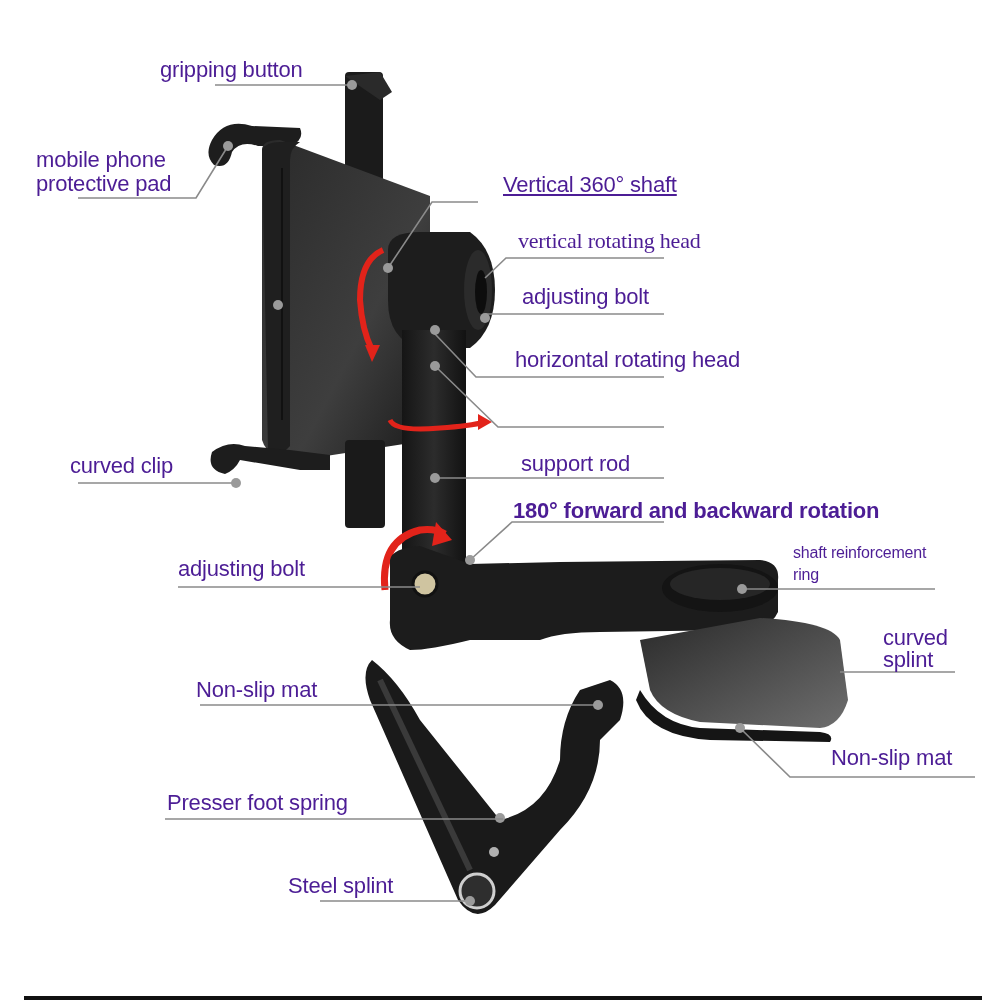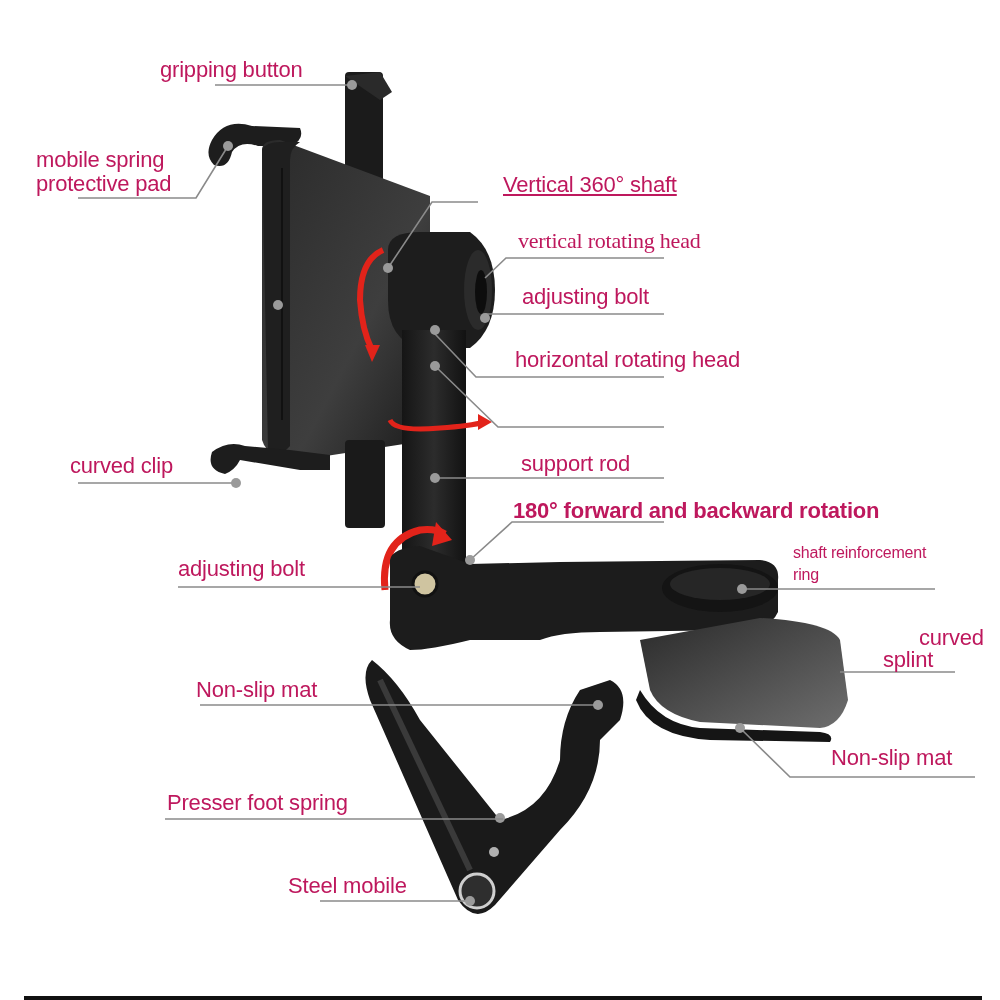--- a/index.html
+++ b/index.html
@@ -1,19 +1,19 @@
 <!DOCTYPE html>
 <html><head>
 <meta charset="utf-8">
 <style>
   html, body { margin:0; padding:0; background:#ffffff; }
   #stage { position:relative; width:1000px; height:1000px; overflow:hidden; background:#ffffff;
            font-family:"Liberation Sans", sans-serif; color:#111; }
   svg.product { position:absolute; left:0; top:0; width:1000px; height:1000px; }
-  .label { position:absolute; font-size:22px; line-height:24px; white-space:nowrap; color:#be185d; letter-spacing:-0.2px; }
+  .label { position:absolute; font-size:22px; line-height:24px; white-space:nowrap; color:#4c1d95; letter-spacing:-0.2px; }
   .label.small { font-size:16px; line-height:19px; }
   .bottom-bar { position:absolute; left:24px; top:996px; width:958px; height:4px; background:#111; }
 </style>
 </head>
 <body>
 
 <div id="stage">
 
   <svg class="product" viewBox="0 0 1000 1000">
     <defs>
@@ -110,33 +110,33 @@
         <circle cx="435" cy="478" r="5"></circle>
       <circle cx="470" cy="560" r="5"></circle>
         <circle cx="742" cy="589" r="5"></circle>
         <circle cx="598" cy="705" r="5"></circle>
       <circle cx="740" cy="728" r="5"></circle>
         <circle cx="470" cy="901" r="5"></circle>
     </g>
   </svg>
 
   <div class="label" style="left:160px; top:58px;">gripping button</div>
-  <div class="label" style="left:36px; top:148px;">mobile spring</div>
+  <div class="label" style="left:36px; top:148px;">mobile phone</div>
   <div class="label" style="left:36px; top:172px;">protective pad</div>
   <div class="label" style="left:503px; top:173px;text-decoration:underline;">Vertical 360° shaft</div>
   <div class="label" style="left:518px; top:229px;font-family:Liberation Serif, serif;">vertical rotating head</div>
   <div class="label" style="left:522px; top:285px;">adjusting bolt</div>
   <div class="label" style="left:515px; top:348px;">horizontal rotating head</div>
   <div class="label" style="left:70px; top:454px;">curved clip</div>
   <div class="label" style="left:521px; top:452px;">support rod</div>
   <div class="label" style="left:513px; top:499px;font-weight:bold;">180° forward and backward rotation</div>
   <div class="label" style="left:178px; top:557px;">adjusting bolt</div>
   <div class="label small" style="left:793px; top:543px;">shaft reinforcement</div>
   <div class="label small" style="left:793px; top:565px;">ring</div>
-  <div class="label" style="left:883px; top:626px;margin-left:36px;">curved</div>
+  <div class="label" style="left:883px; top:626px;">curved</div>
   <div class="label" style="left:883px; top:648px;">splint</div>
   <div class="label" style="left:196px; top:678px;">Non-slip mat</div>
   <div class="label" style="left:831px; top:746px;">Non-slip mat</div>
   <div class="label" style="left:167px; top:791px;text-align:right;">Presser foot spring</div>
-  <div class="label" style="left:288px; top:874px;">Steel mobile</div>
+  <div class="label" style="left:288px; top:874px;">Steel splint</div>
 
   <div class="bottom-bar"></div>
 </div>
 
 </body></html>

